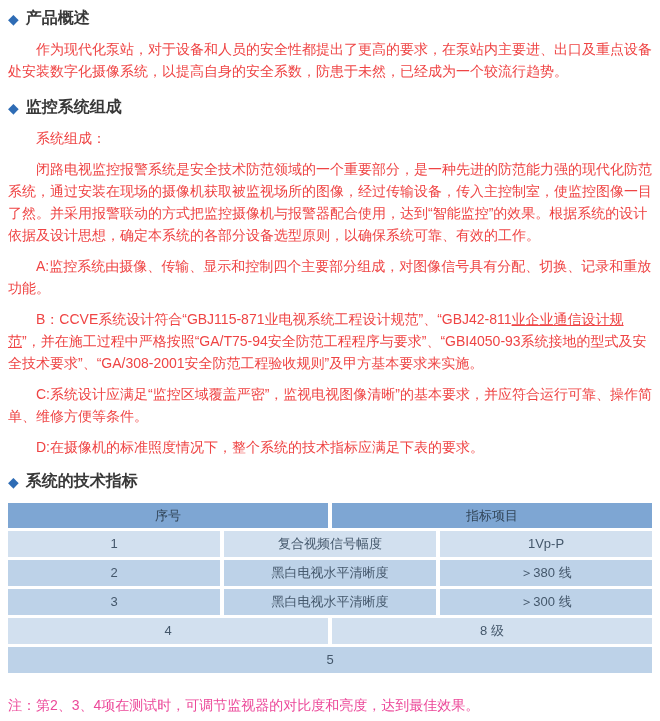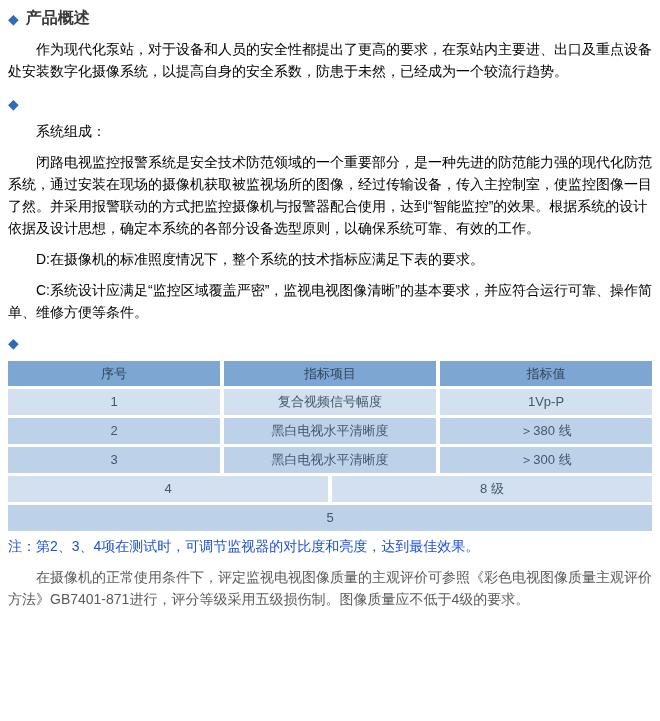--- a/index.html
+++ b/index.html
@@ -28,21 +28,21 @@
     line-height: 1;
   }
   .h2-space { margin-top: 15px; }
   .h3-space { margin-top: 13px; }
 
   p.body-text {
     font-size: 14px;
     line-height: 22px;
     text-indent: 2em;
     margin: 9px 0;
-    color: #000000;
+    color: #ef4444;
   }
   .u { text-decoration: underline; }
 
   .spec-table {
     width: 100%;
     margin-top: 11px;
     font-size: 13px;
   }
   .t-row {
     display: flex;
@@ -64,22 +64,22 @@
     color: #32465a;
     height: 25px;
     line-height: 25px;
   }
   .row-light .t-cell { background: #d2e0ef; }
   .row-dark  .t-cell { background: #bdd2e8; }
 
   .note-text {
     font-size: 14px;
     line-height: 22px;
-    margin-top: 4px;
-    color: #1d4ed8;
+    margin-top: 21px;
+    color: #ec4899;
   }
   .footer-text {
     font-size: 14px;
     line-height: 22px;
     text-indent: 2em;
     margin-top: 9px;
     color: #5a5a5a;
   }
 </style>
 </head>
@@ -88,35 +88,38 @@
 <div class="page">
 
   <div class="section-heading">
     <span class="diamond">◆</span>
     <span>产品概述</span>
   </div>
   <p class="body-text">作为现代化泵站，对于设备和人员的安全性都提出了更高的要求，在泵站内主要进、出口及重点设备处安装数字化摄像系统，以提高自身的安全系数，防患于未然，已经成为一个较流行趋势。</p>
 
   <div class="section-heading h2-space">
     <span class="diamond">◆</span>
+    <span>监控系统组成</span>
   </div>
   <p class="body-text">系统组成：</p>
   <p class="body-text">闭路电视监控报警系统是安全技术防范领域的一个重要部分，是一种先进的防范能力强的现代化防范系统，通过安装在现场的摄像机获取被监视场所的图像，经过传输设备，传入主控制室，使监控图像一目了然。并采用报警联动的方式把监控摄像机与报警器配合使用，达到“智能监控”的效果。根据系统的设计依据及设计思想，确定本系统的各部分设备选型原则，以确保系统可靠、有效的工作。</p>
+  <p class="body-text">A:监控系统由摄像、传输、显示和控制四个主要部分组成，对图像信号具有分配、切换、记录和重放功能。</p>
+  <p class="body-text"><span>B：CCVE系统设计符合“GBJ115-871业电视系统工程设计规范”、“GBJ42-811</span><span class="u">业企业通信设计规范</span><span>”，并在施工过程中严格按照“GA/T75-94安全防范工程程序与要求”、“GBI4050-93系统接地的型式及安全技术要求”、“GA/308-2001安全防范工程验收规则”及甲方基本要求来实施。</span></p>
+  <p class="body-text">C:系统设计应满足“监控区域覆盖严密”，监视电视图像清晰”的基本要求，并应符合运行可靠、操作简单、维修方便等条件。</p>
   <p class="body-text">D:在摄像机的标准照度情况下，整个系统的技术指标应满足下表的要求。</p>
-  <p class="body-text">C:系统设计应满足“监控区域覆盖严密”，监视电视图像清晰”的基本要求，并应符合运行可靠、操作简单、维修方便等条件。</p>
 
   <div class="section-heading h3-space">
     <span class="diamond">◆</span>
+    <span>系统的技术指标</span>
   </div>
 
   <div class="spec-table">
     <div class="t-row t-head">
       <div class="t-cell">序号</div>
       <div class="t-cell">指标项目</div>
-      <div class="t-cell">指标值</div>
     </div>
     <div class="t-row row-light">
       <div class="t-cell">1</div>
       <div class="t-cell">复合视频信号幅度</div>
       <div class="t-cell">1Vp-P</div>
     </div>
     <div class="t-row row-dark">
       <div class="t-cell">2</div>
       <div class="t-cell">黑白电视水平清晰度</div>
       <div class="t-cell">＞380 线</div>

